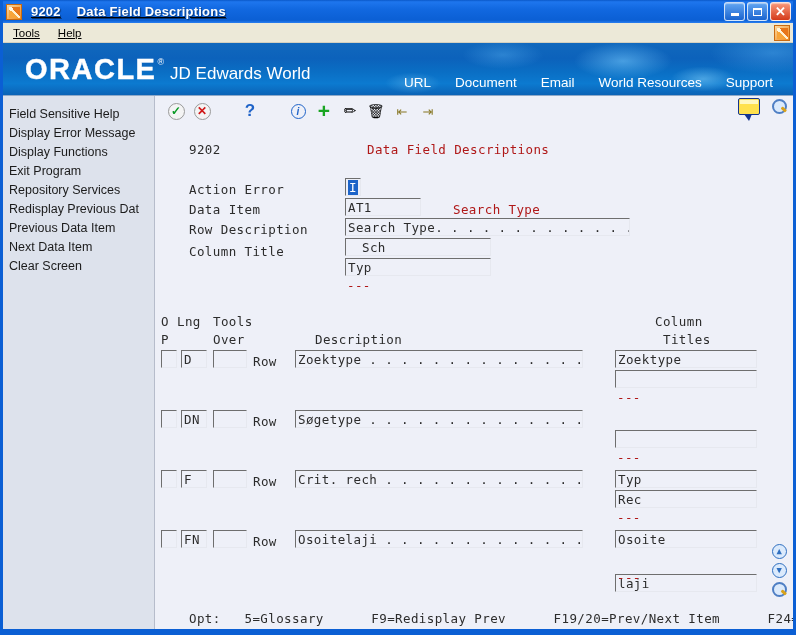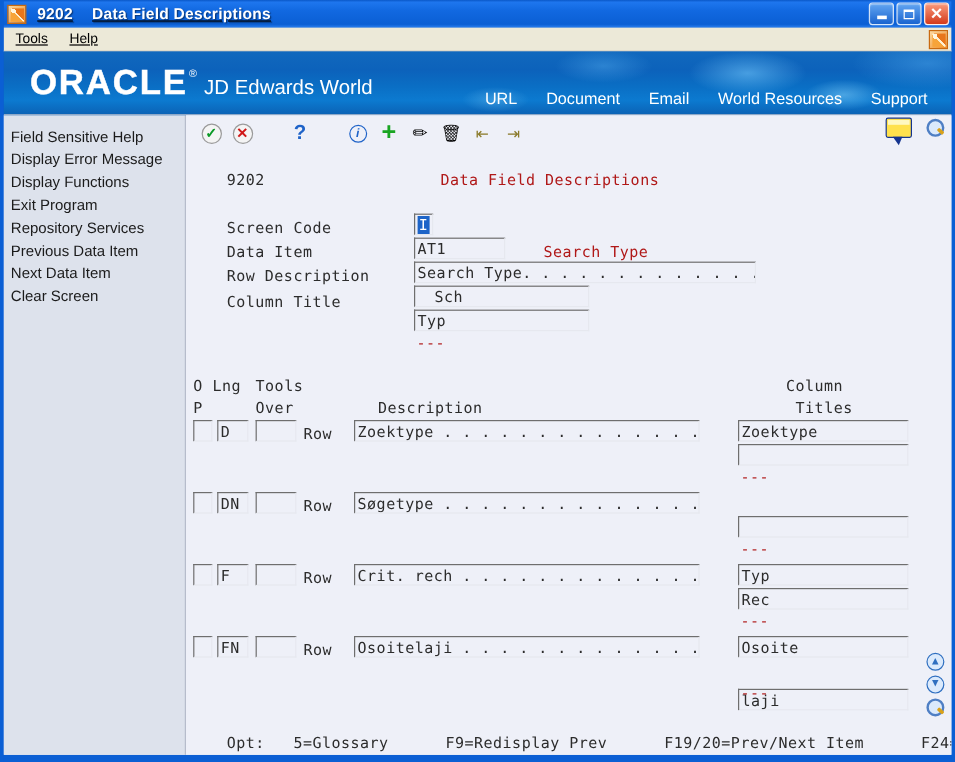--- a/index.html
+++ b/index.html
@@ -288,20 +288,21 @@
   </div>
 
   <div id="body">
 
     <div id="sidebar">
       <div class="side-item">Field Sensitive Help</div>
       <div class="side-item">Display Error Message</div>
       <div class="side-item">Display Functions</div>
       <div class="side-item">Exit Program</div>
       <div class="side-item">Repository Services</div>
+      <div class="side-item">Redisplay Previous Dat</div>
       <div class="side-item">Previous Data Item</div>
       <div class="side-item">Next Data Item</div>
       <div class="side-item">Clear Screen</div>
     </div>
 
     <div id="main">
 
       <div id="toolbar">
         <div class="tb">
             <span class="circ ok">✓</span>
@@ -336,21 +337,21 @@
             </span>
           <span class="mag"></span>
         </div>
       </div>
 
       <div id="screen">
 
         <span class="abs" style="left:34px;  top:16px;">9202</span>
         <span class="abs red" style="left:212px; top:16px;">Data Field Descriptions</span>
 
-        <span class="abs" style="left:34px;  top:56px;">Screen Code</span>
+        <span class="abs" style="left:34px;  top:56px;">Action Error</span>
         <div class="fld" style="left:190px; top:52px; width:16px;"><span class="sel">I</span></div>
 
         <span class="abs" style="left:34px;  top:76px;">Data Item</span>
         <div class="fld" style="left:190px; top:72px; width:76px;">AT1</div>
         <span class="abs red" style="left:298px; top:76px;">Search Type</span>
 
         <span class="abs" style="left:34px;  top:96px;">Row Description</span>
         <div class="fld" style="left:190px; top:92px; width:285px;">Search Type. . . . . . . . . . . . . . .</div>
 
         <span class="abs" style="left:34px;  top:118px;">Column Title</span>

